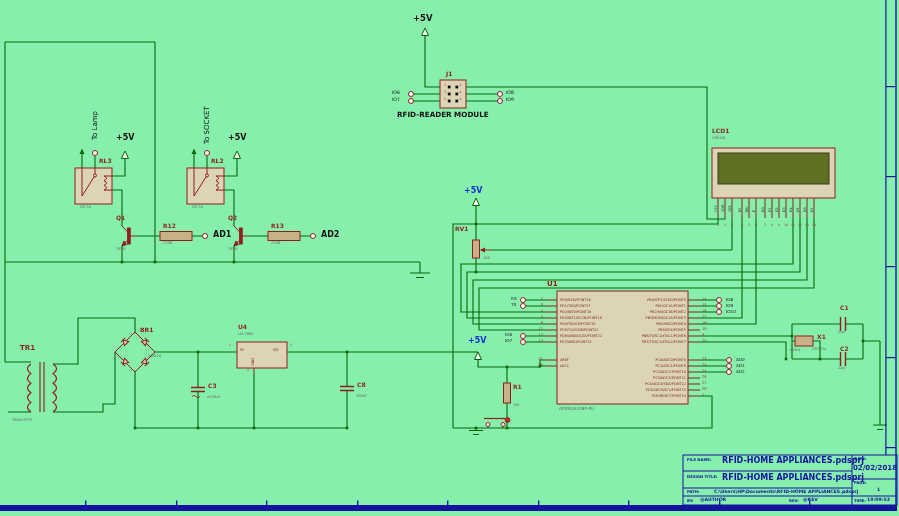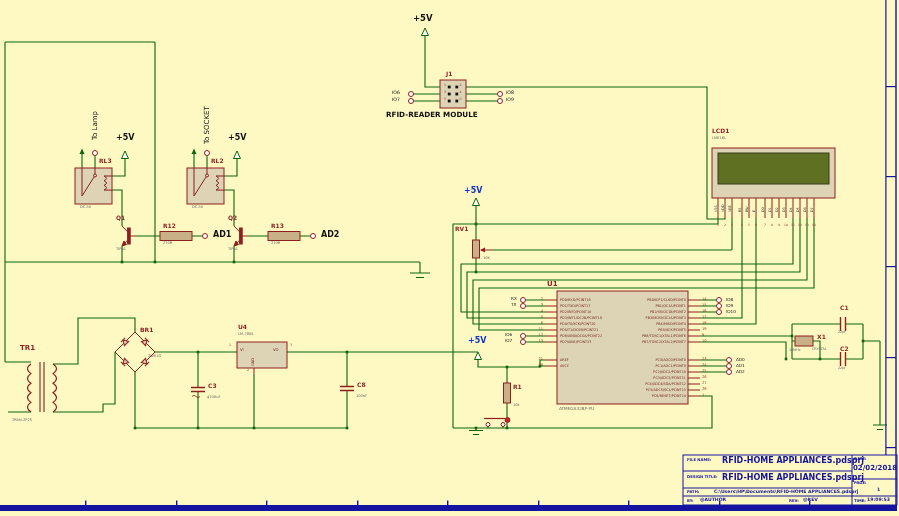--- a/index.html
+++ b/index.html
@@ -1,16 +1,16 @@
 <!DOCTYPE html>
 <html><head>
 <meta charset="utf-8">
 <style>
   html,body{margin:0;padding:0;background:#fff}
-  #canvas{position:relative;width:899px;height:516px;background:#fef9c3;overflow:hidden;
+  #canvas{position:relative;width:899px;height:516px;background:#86efac;overflow:hidden;
           font-family:"DejaVu Sans","Liberation Sans",sans-serif}
   svg{position:absolute;left:0;top:0}
   .t{position:absolute;white-space:pre;line-height:1}
   .ref{font-size:6px;font-weight:bold;color:#8F1F1F}
   .ref7{font-size:7px;font-weight:bold;color:#8F1F1F}
   .val{font-size:3.6px;color:#666}
   .big{font-size:8px;font-weight:bold;color:#111}
   .big9{font-size:8.5px;font-weight:bold;color:#111}
   .mod{font-size:7.2px;font-weight:bold;color:#111}
   .net{font-size:4.6px;color:#111}
@@ -262,21 +262,21 @@
     <rect x="886" y="447" width="10" height="1.2"></rect>
   </g>
   <g stroke="#1414A0" fill="none" stroke-width="1">
     <rect x="683" y="455" width="214" height="50"></rect>
     <path d="M683,471 H852 M683,488 H852 M683,496 H897 M852,455 V505 M852,479 H897"></path>
   </g>
 </svg>
 
 <span class="t big9" style="left:413px;top:14px">+5V</span>
 <span class="t ref" style="left:446px;top:71px">J1</span>
-<span class="t mod" style="left:386px;top:111px">RFID-READER MODULE</span>
+<span class="t mod" style="left:397px;top:111px">RFID-READER MODULE</span>
 <span class="t pnum" style="left:444px;top:84px">1</span>
 <span class="t pnum" style="left:459.5px;top:84px">2</span>
 <span class="t pnum" style="left:444px;top:91px">3</span>
 <span class="t pnum" style="left:459.5px;top:91px">4</span>
 <span class="t pnum" style="left:444px;top:98px">5</span>
 <span class="t pnum" style="left:459.5px;top:98px">6</span>
 <span class="t net" style="left:392px;top:90.5px">IO6</span>
 <span class="t net" style="left:392px;top:98px">IO7</span>
 <span class="t net" style="left:506px;top:90.5px">IO8</span>
 <span class="t net" style="left:506px;top:98px">IO9</span>

